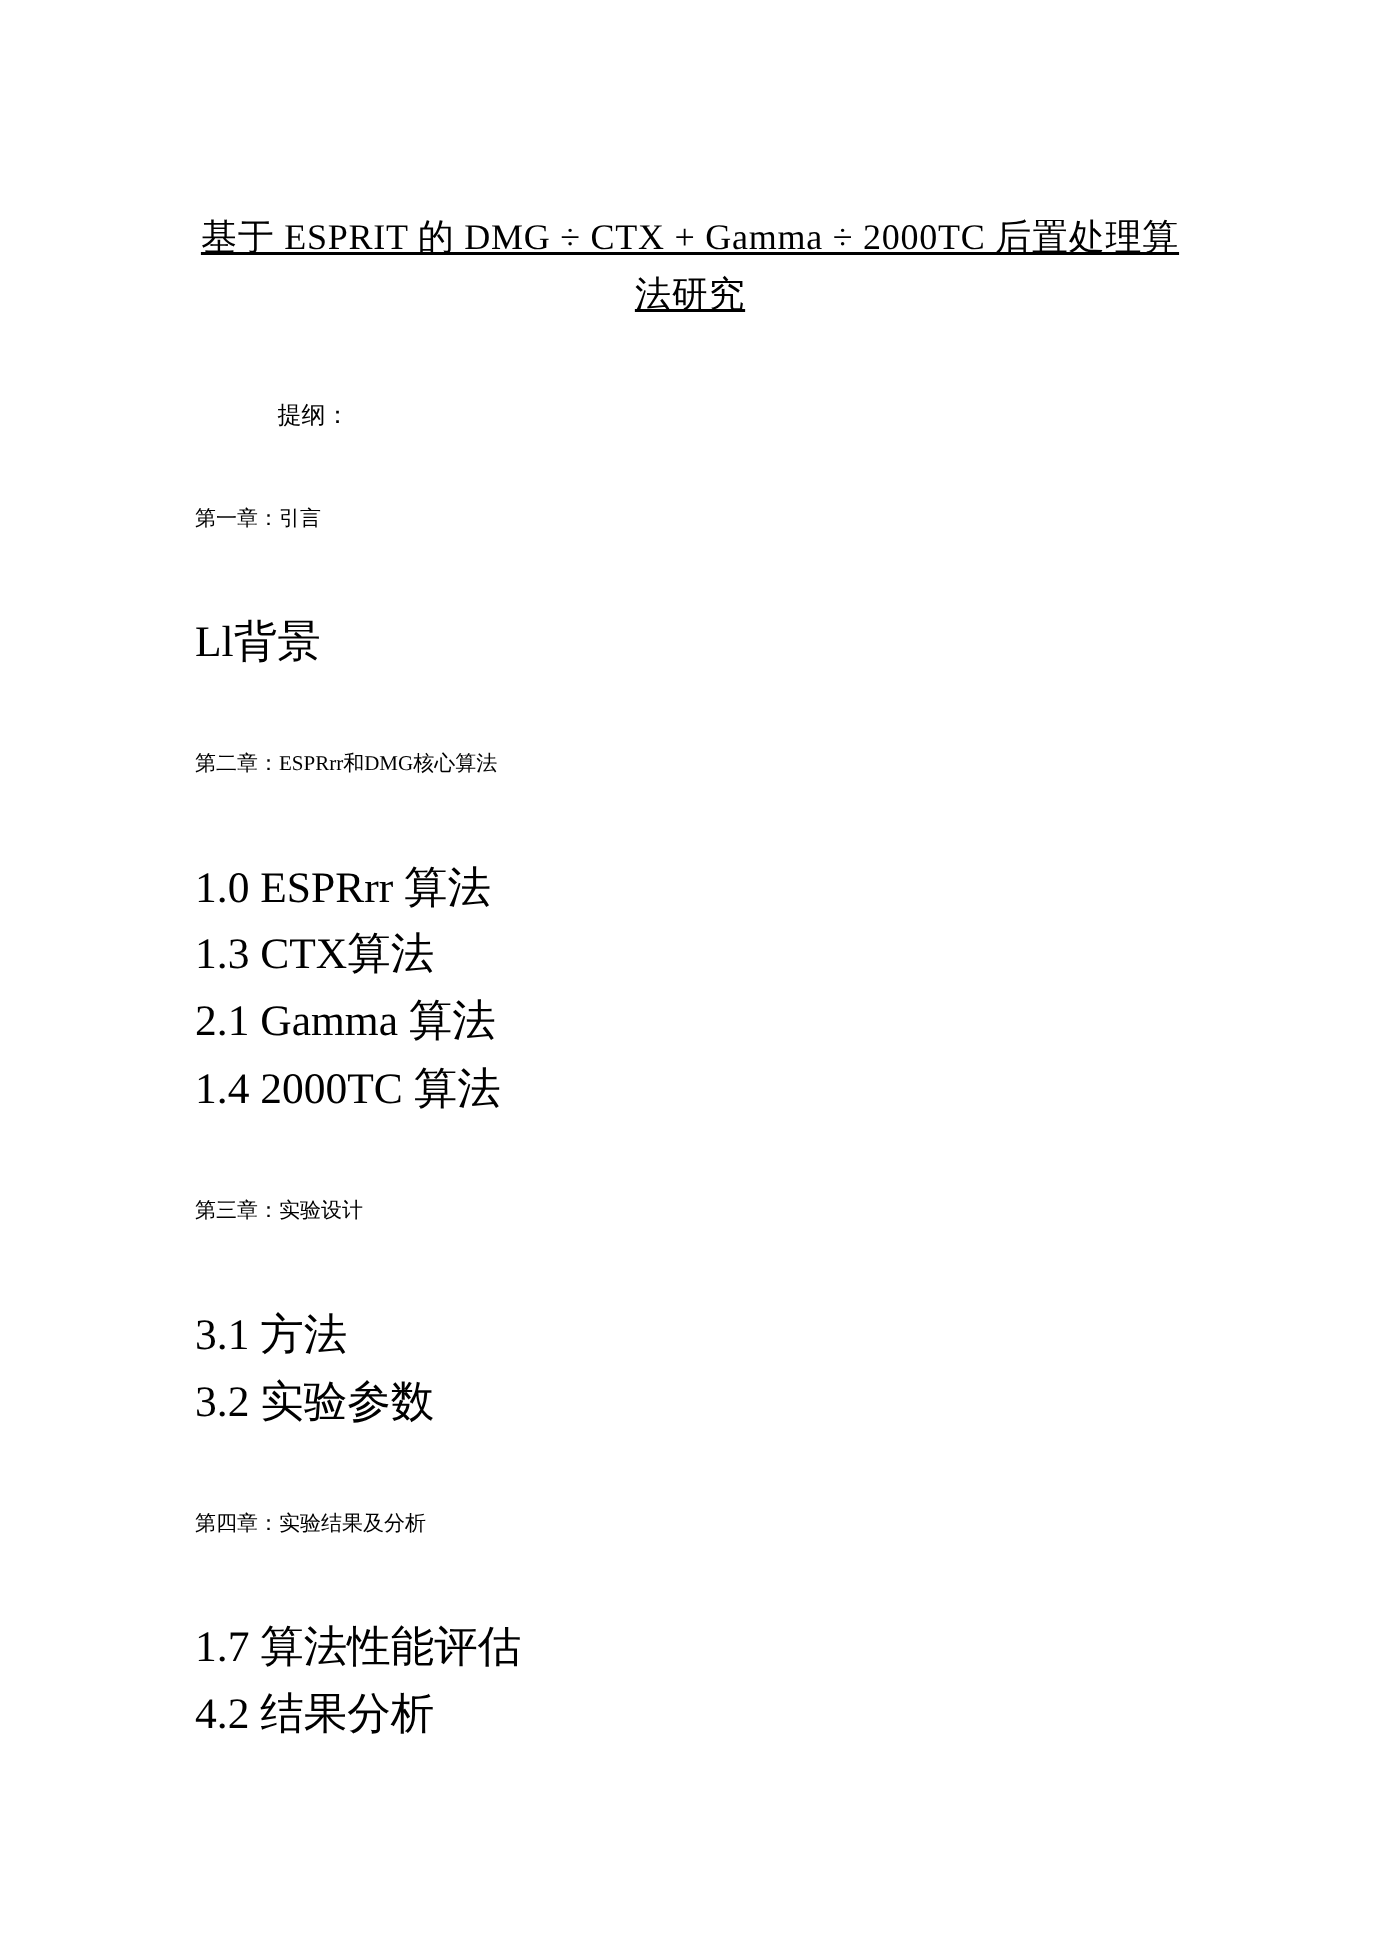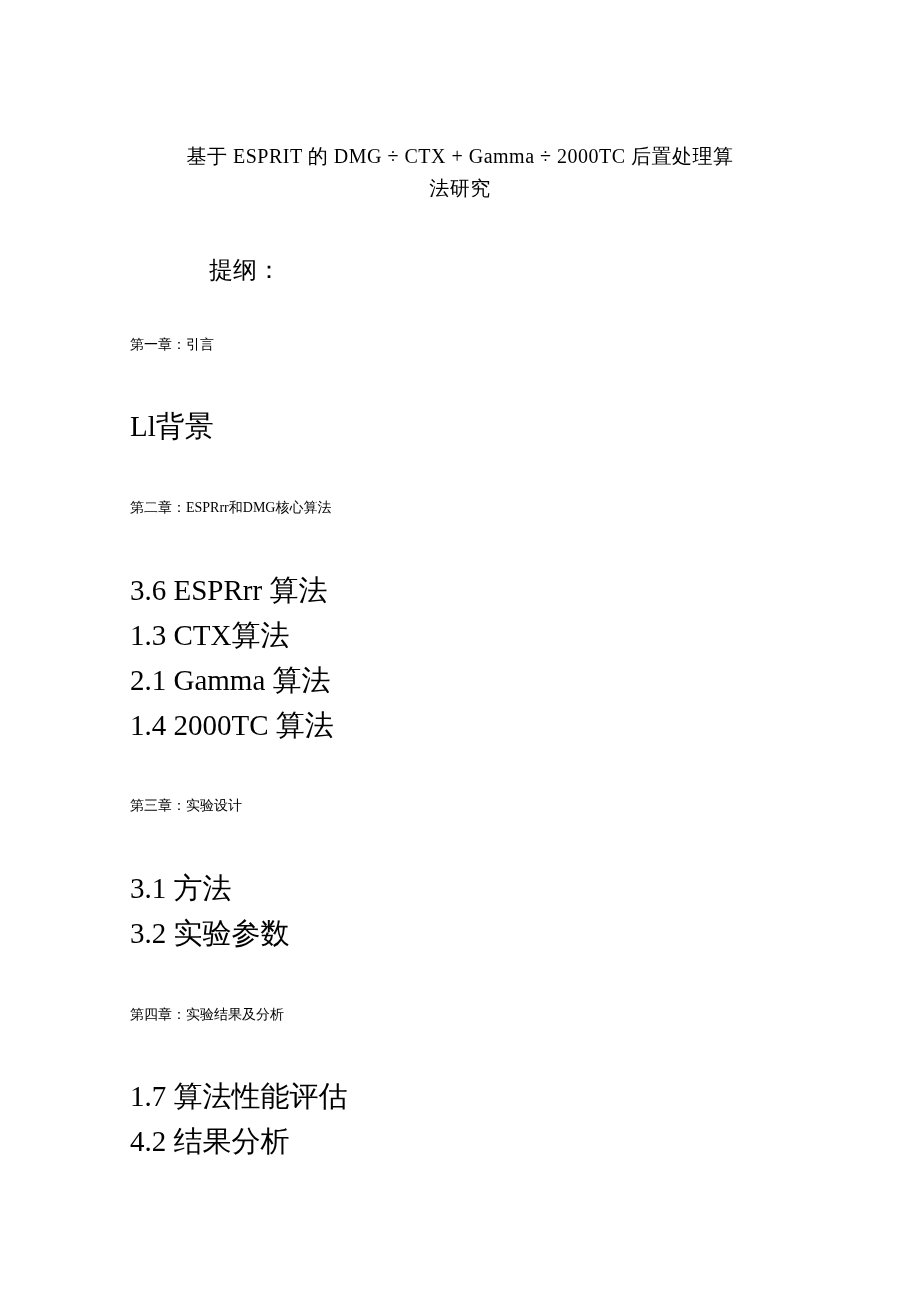--- a/index.html
+++ b/index.html
@@ -13,27 +13,28 @@
       min-height: 1301px;
       font-family: "SimSun", "宋体", serif;
       color: #000000;
       padding: 140px 130px 100px 130px;
     }
     .title-block {
       text-align: center;
       margin-bottom: 50px;
     }
     .title-line {
-      font-size: 20px;
+      font-size: 24px;
       line-height: 1.6;
       letter-spacing: 0.5px;
+      text-decoration: underline;
     }
     .outline-label {
-      font-size: 24px;
-      margin-left: 79px;
+      font-size: 16px;
+      margin-left: 55px;
       margin-bottom: 48px;
     }
     .section {
       margin-bottom: 48px;
     }
     .heading {
       font-size: 14px;
       line-height: 1.6;
     }
     .item {
@@ -63,21 +64,21 @@
 
 <div class="section item-list">
   <div class="item tight">Ll背景</div>
 </div>
 
 <div class="section">
   <div class="heading">第二章：ESPRrr和DMG核心算法</div>
 </div>
 
 <div class="section item-list">
-  <div class="item tight">3.6  ESPRrr 算法</div>
+  <div class="item tight">1.0  ESPRrr 算法</div>
   <div class="item tight">1.3  CTX算法</div>
   <div class="item tight">2.1  Gamma 算法</div>
   <div class="item tight">1.4  2000TC 算法</div>
 </div>
 
 <div class="section">
   <div class="heading">第三章：实验设计</div>
 </div>
 
 <div class="section item-list">

